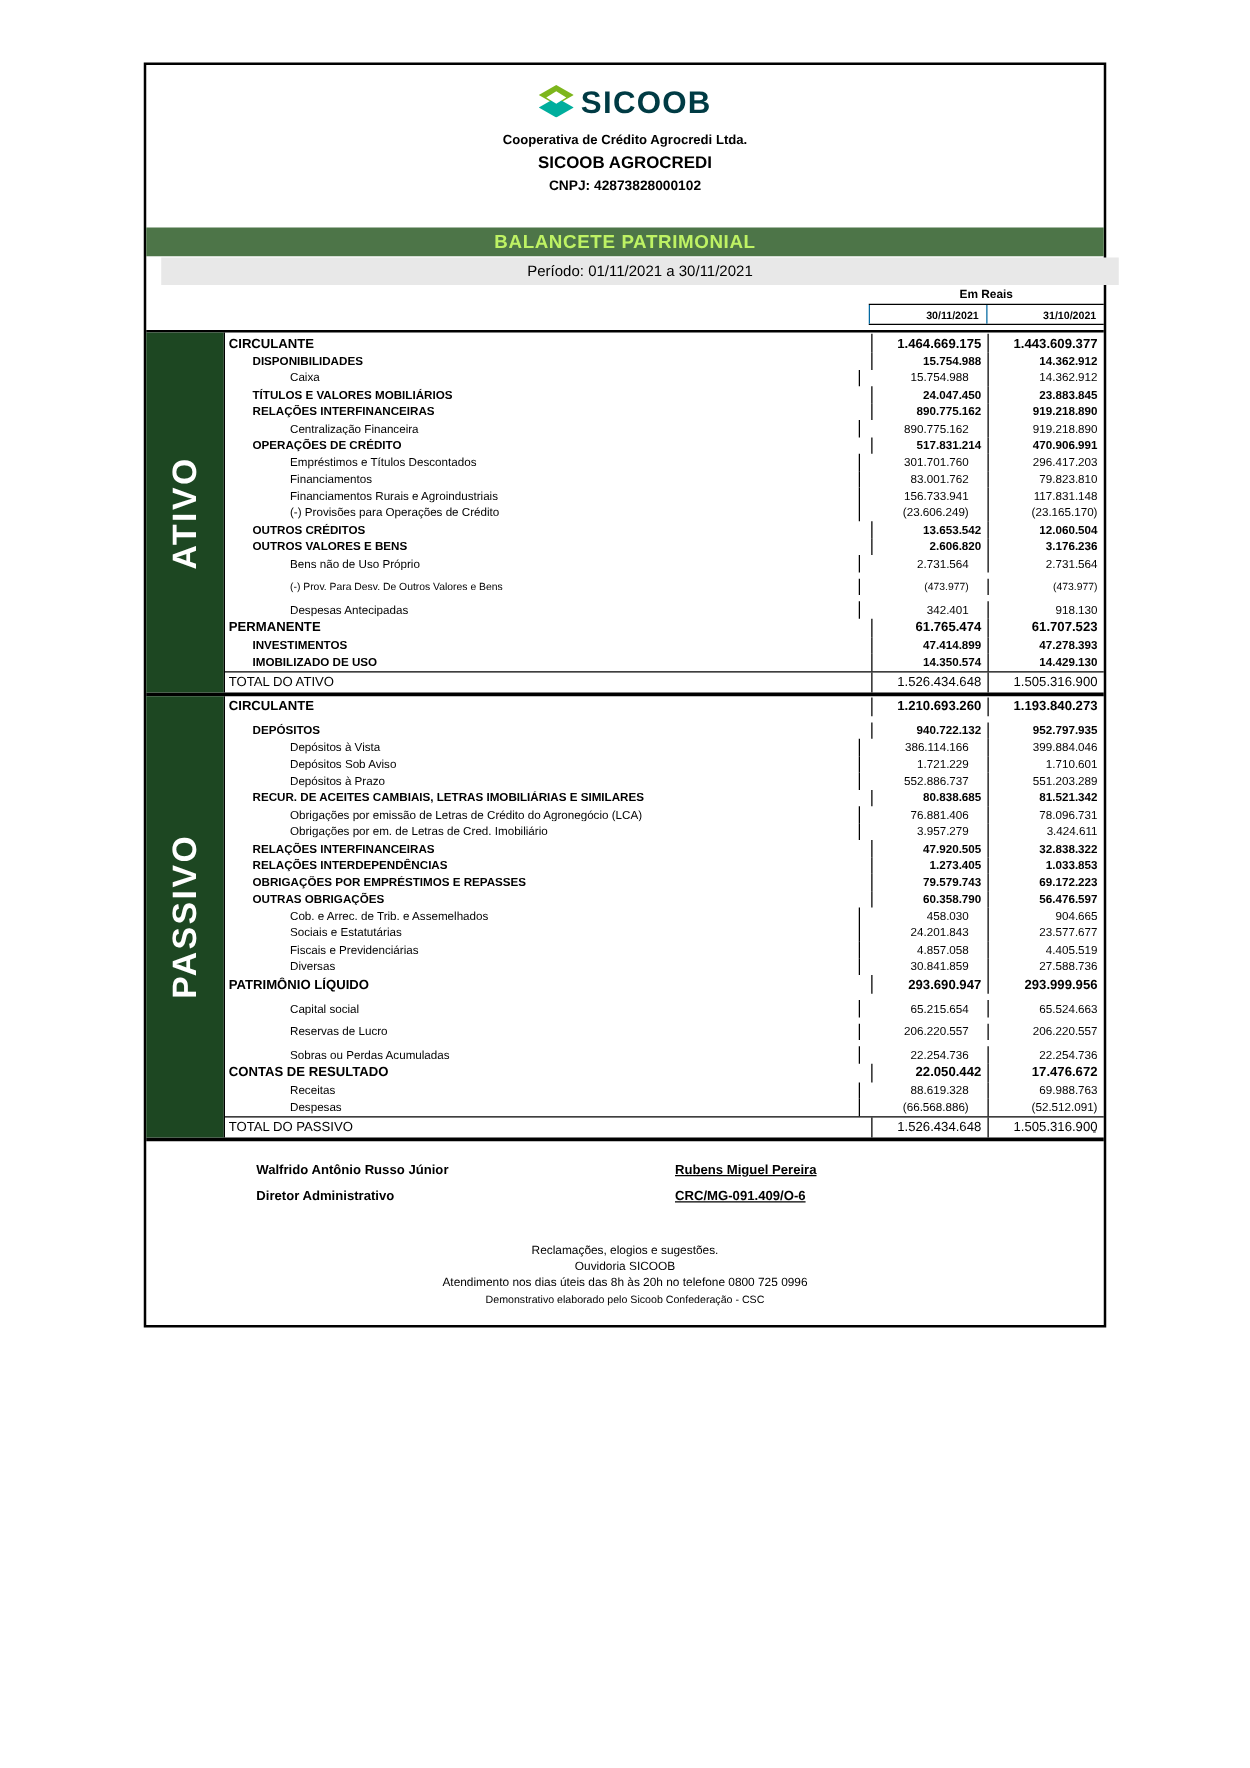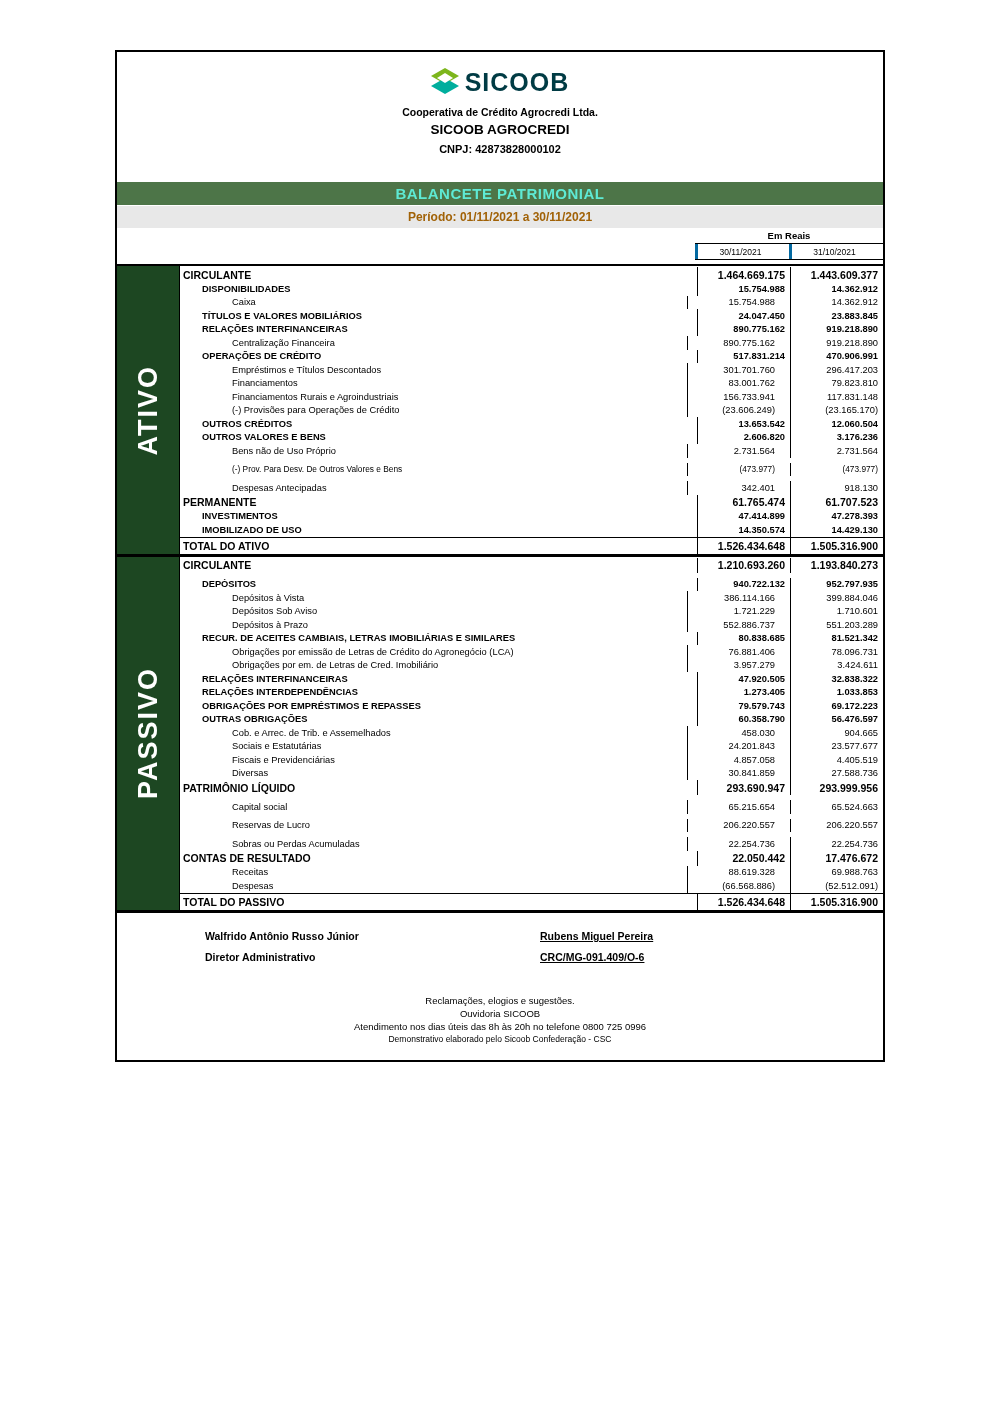--- a/index.html
+++ b/index.html
@@ -20,51 +20,51 @@
   
   .doc-header{width:100%;text-align:center;padding-top:16px;}
   .logo-row{display:flex;justify-content:center;gap:6px;height:34px;}
   .logo-text{font-size:25px;font-weight:bold;color:var(--logo-teal);letter-spacing:1px;}
   .coop-line{font-size:10.5px;font-weight:bold;margin-top:4px;}
   .org-name{font-size:13.5px;font-weight:bold;margin-top:4px;}
   .cnpj{font-size:11px;font-weight:bold;margin-top:6px;}
   
   .title-banner{
     position:absolute;left:0;top:130px;width:100%;height:23px;
-    background:var(--banner-green);color:#5eead4;font-size:15px;font-weight:bold;
+    background:var(--banner-green);color:#bef264;font-size:15px;font-weight:bold;
     display:flex;align-items:center;justify-content:center;letter-spacing:.5px;
   }
   .period-banner{
-    position:absolute;left:0;top:154px;width:100%;height:22px;
-    background:var(--period-gray);color:#a16207;font-size:12px;font-weight:bold;
+    position:absolute;left:12px;top:154px;width:100%;height:22px;
+    background:var(--period-gray);color:#000000;font-size:12px;font-weight:normal;
     display:flex;align-items:center;justify-content:center;
   }
   
   .money-header{position:absolute;right:0;top:178px;width:188px;}
   .em-reais{font-size:9.5px;font-weight:bold;text-align:center;border-bottom:1px solid #000;padding-bottom:2px;}
   .date-cells{display:flex;border-bottom:1px solid #000;}
-  .date-cell{flex:1;text-align:center;font-size:8.5px;font-weight:normal;padding:3px 6px 2px 0;border-left:3px solid #0369a1;}
+  .date-cell{flex:1;text-align:right;font-size:8.5px;font-weight:bold;padding:3px 6px 2px 0;border-left:1px solid #0369a1;}
   
   .table-body{position:absolute;left:0;top:212px;width:100%;border-top:2px solid #000;}
   .section{display:flex;border-bottom:3px solid #000;}
   .side{width:62px;background:var(--sidebar-green);display:flex;align-items:center;justify-content:center;}
   .side span{
     writing-mode:vertical-rl;transform:rotate(180deg);
     color:#fff;font-weight:bold;font-size:27px;letter-spacing:2px;
   }
   .rows{flex:1;border-left:1px solid #000;padding-top:1px;}
   .row{display:grid;grid-template-columns:1fr 93px 93px;align-items:center;}
   .row .lbl{padding-left:3px;white-space:nowrap;overflow:hidden;}
   .row .val{text-align:right;padding-right:5px;border-left:1px solid #000;height:100%;display:flex;align-items:center;justify-content:flex-end;}
   .r-section{height:15px;font-size:10.5px;font-weight:bold;}
   .r-sub{height:13.5px;font-size:9.3px;font-weight:bold;}
   .r-sub .lbl{padding-left:22px;}
   .r-detail{height:13.5px;font-size:9.3px;gap:10px;}
   .r-detail .lbl{padding-left:52px;}
-  .r-total{height:17px;font-size:10.5px;font-weight:bold;border-top:1px solid #000;}
+  .r-total{height:17px;font-size:10.5px;font-weight:normal;border-top:1px solid #000;}
   .spaced{margin-top:5px;}
   .small-txt{font-size:8.3px;}
   
   .dash-note{position:absolute;right:6px;top:848px;font-size:9px;}
   
   .sig{position:absolute;font-size:10.5px;font-weight:bold;}
   .sig .sig-name{margin-bottom:9px;margin-top:16px;}
   .sig1{left:88px;top:862px;}
   .sig2{left:423px;top:862px;text-decoration:underline;}
   

